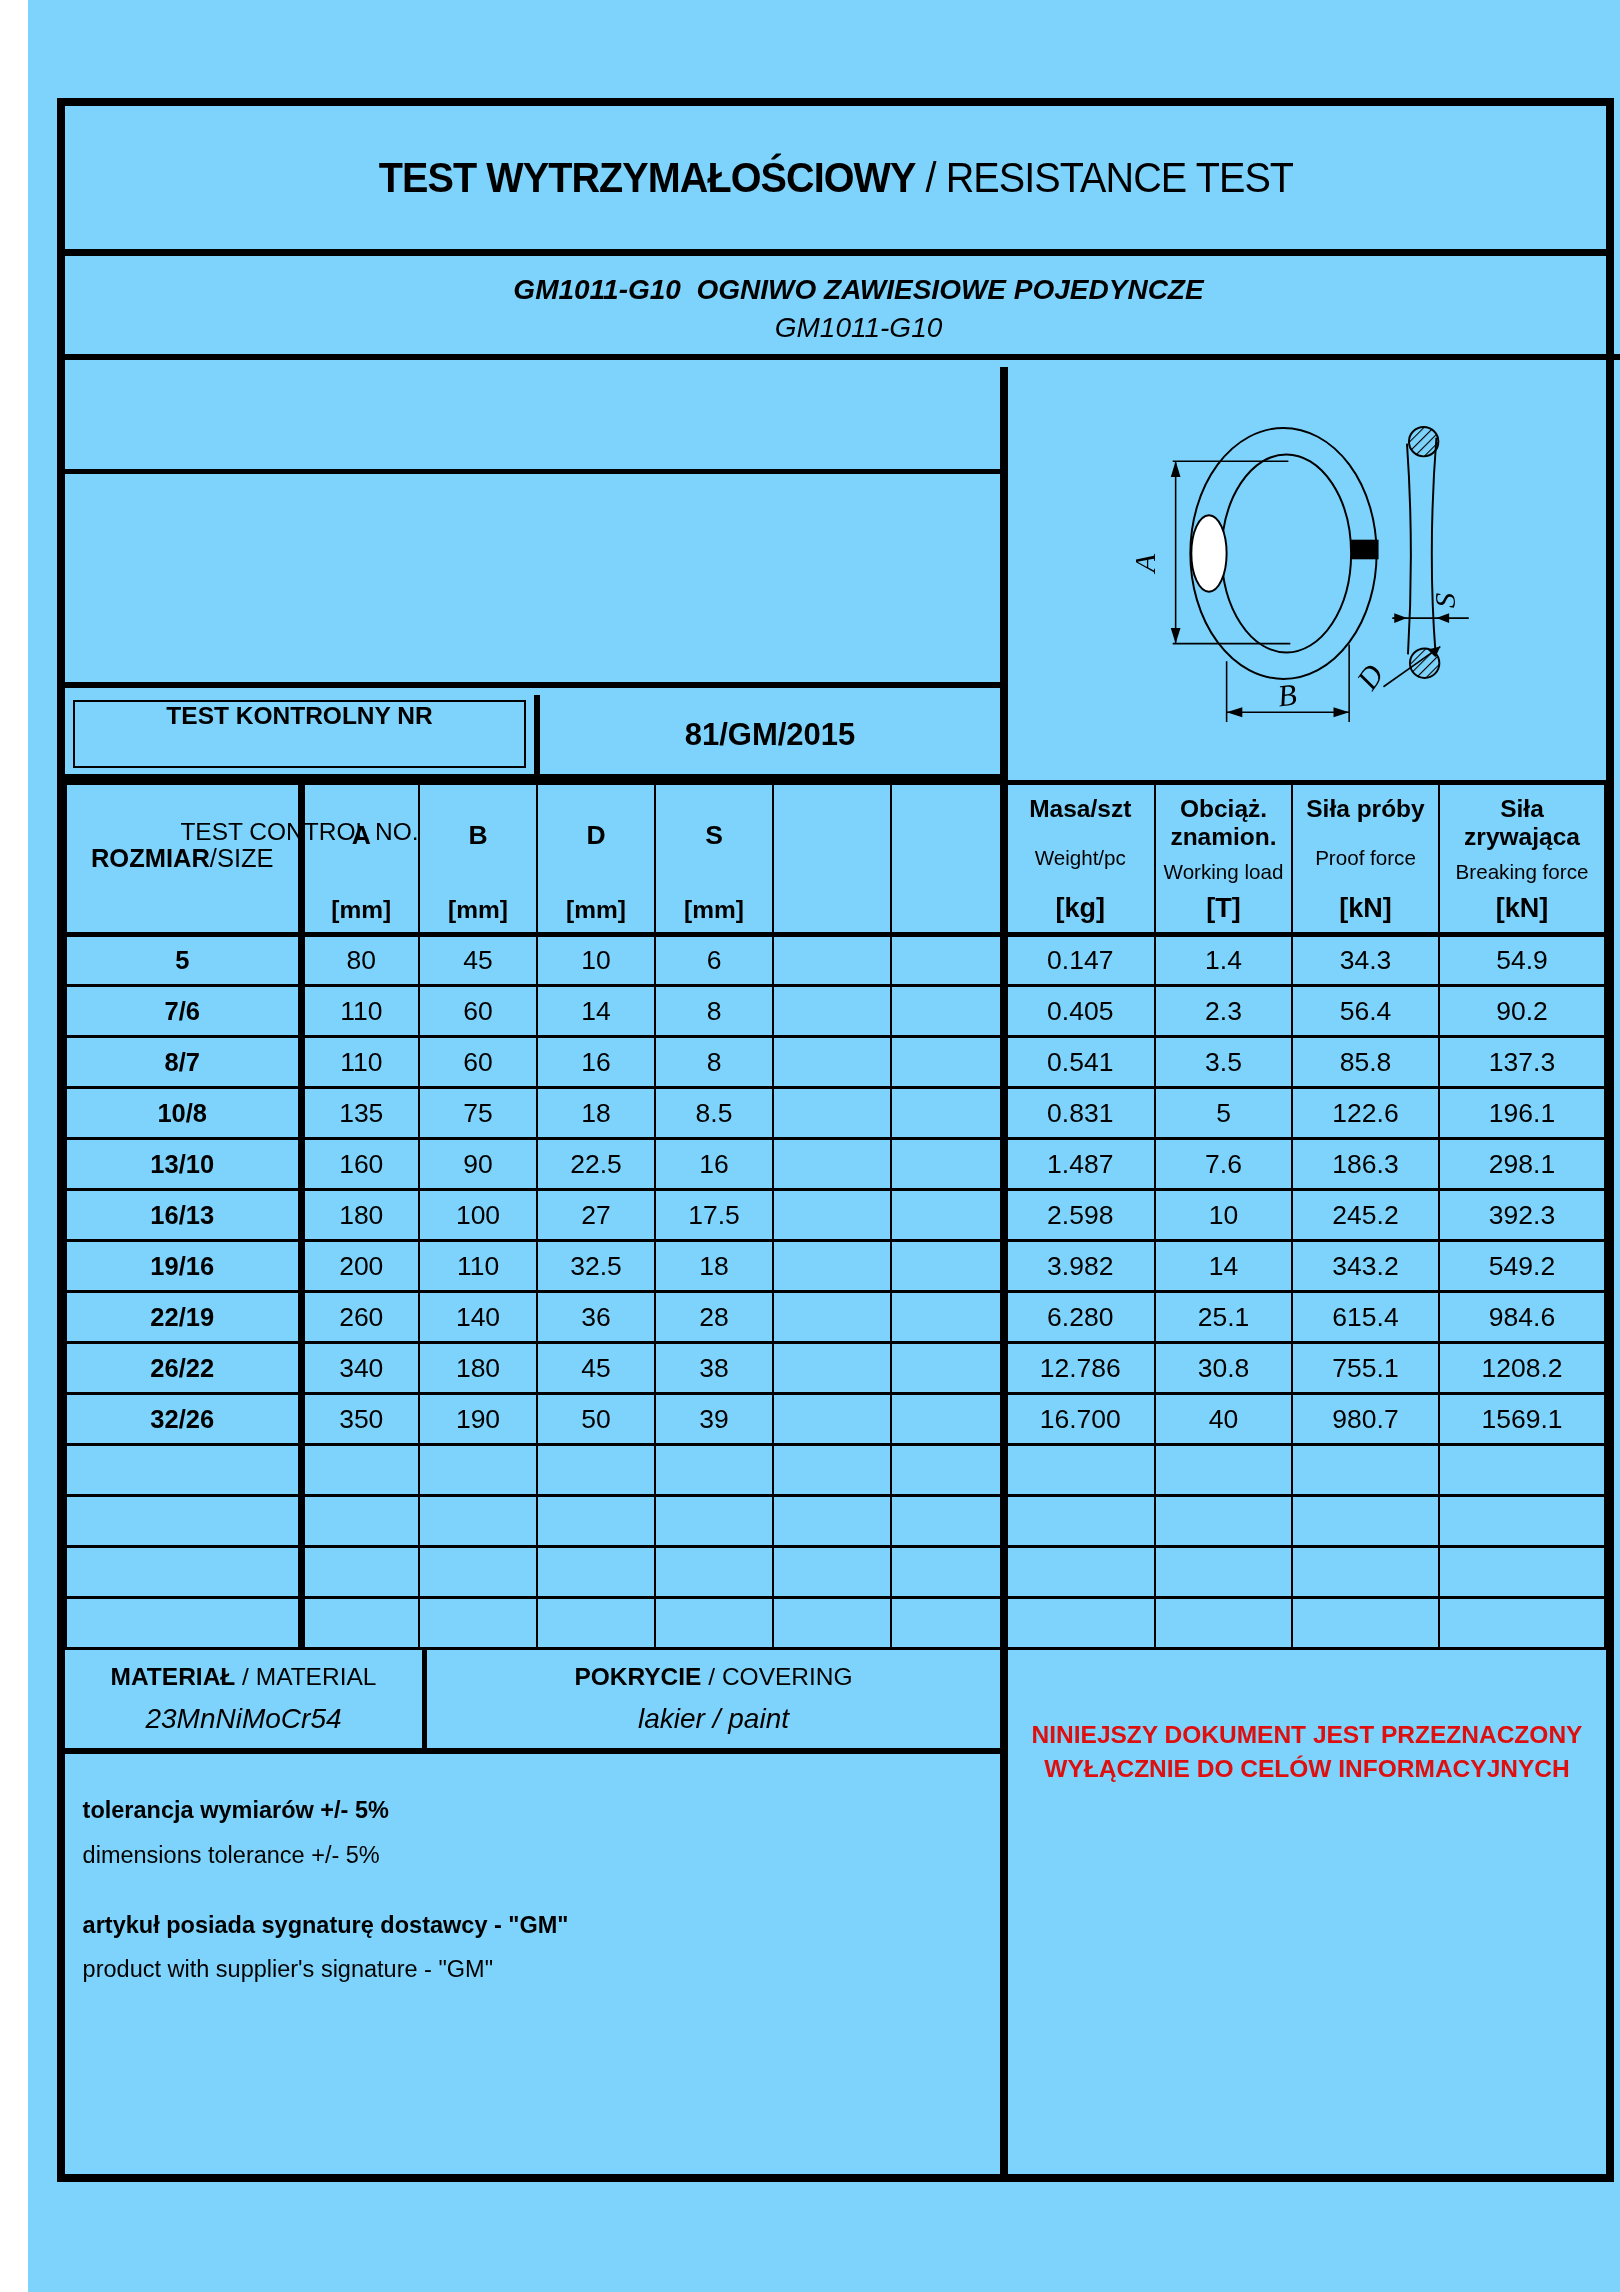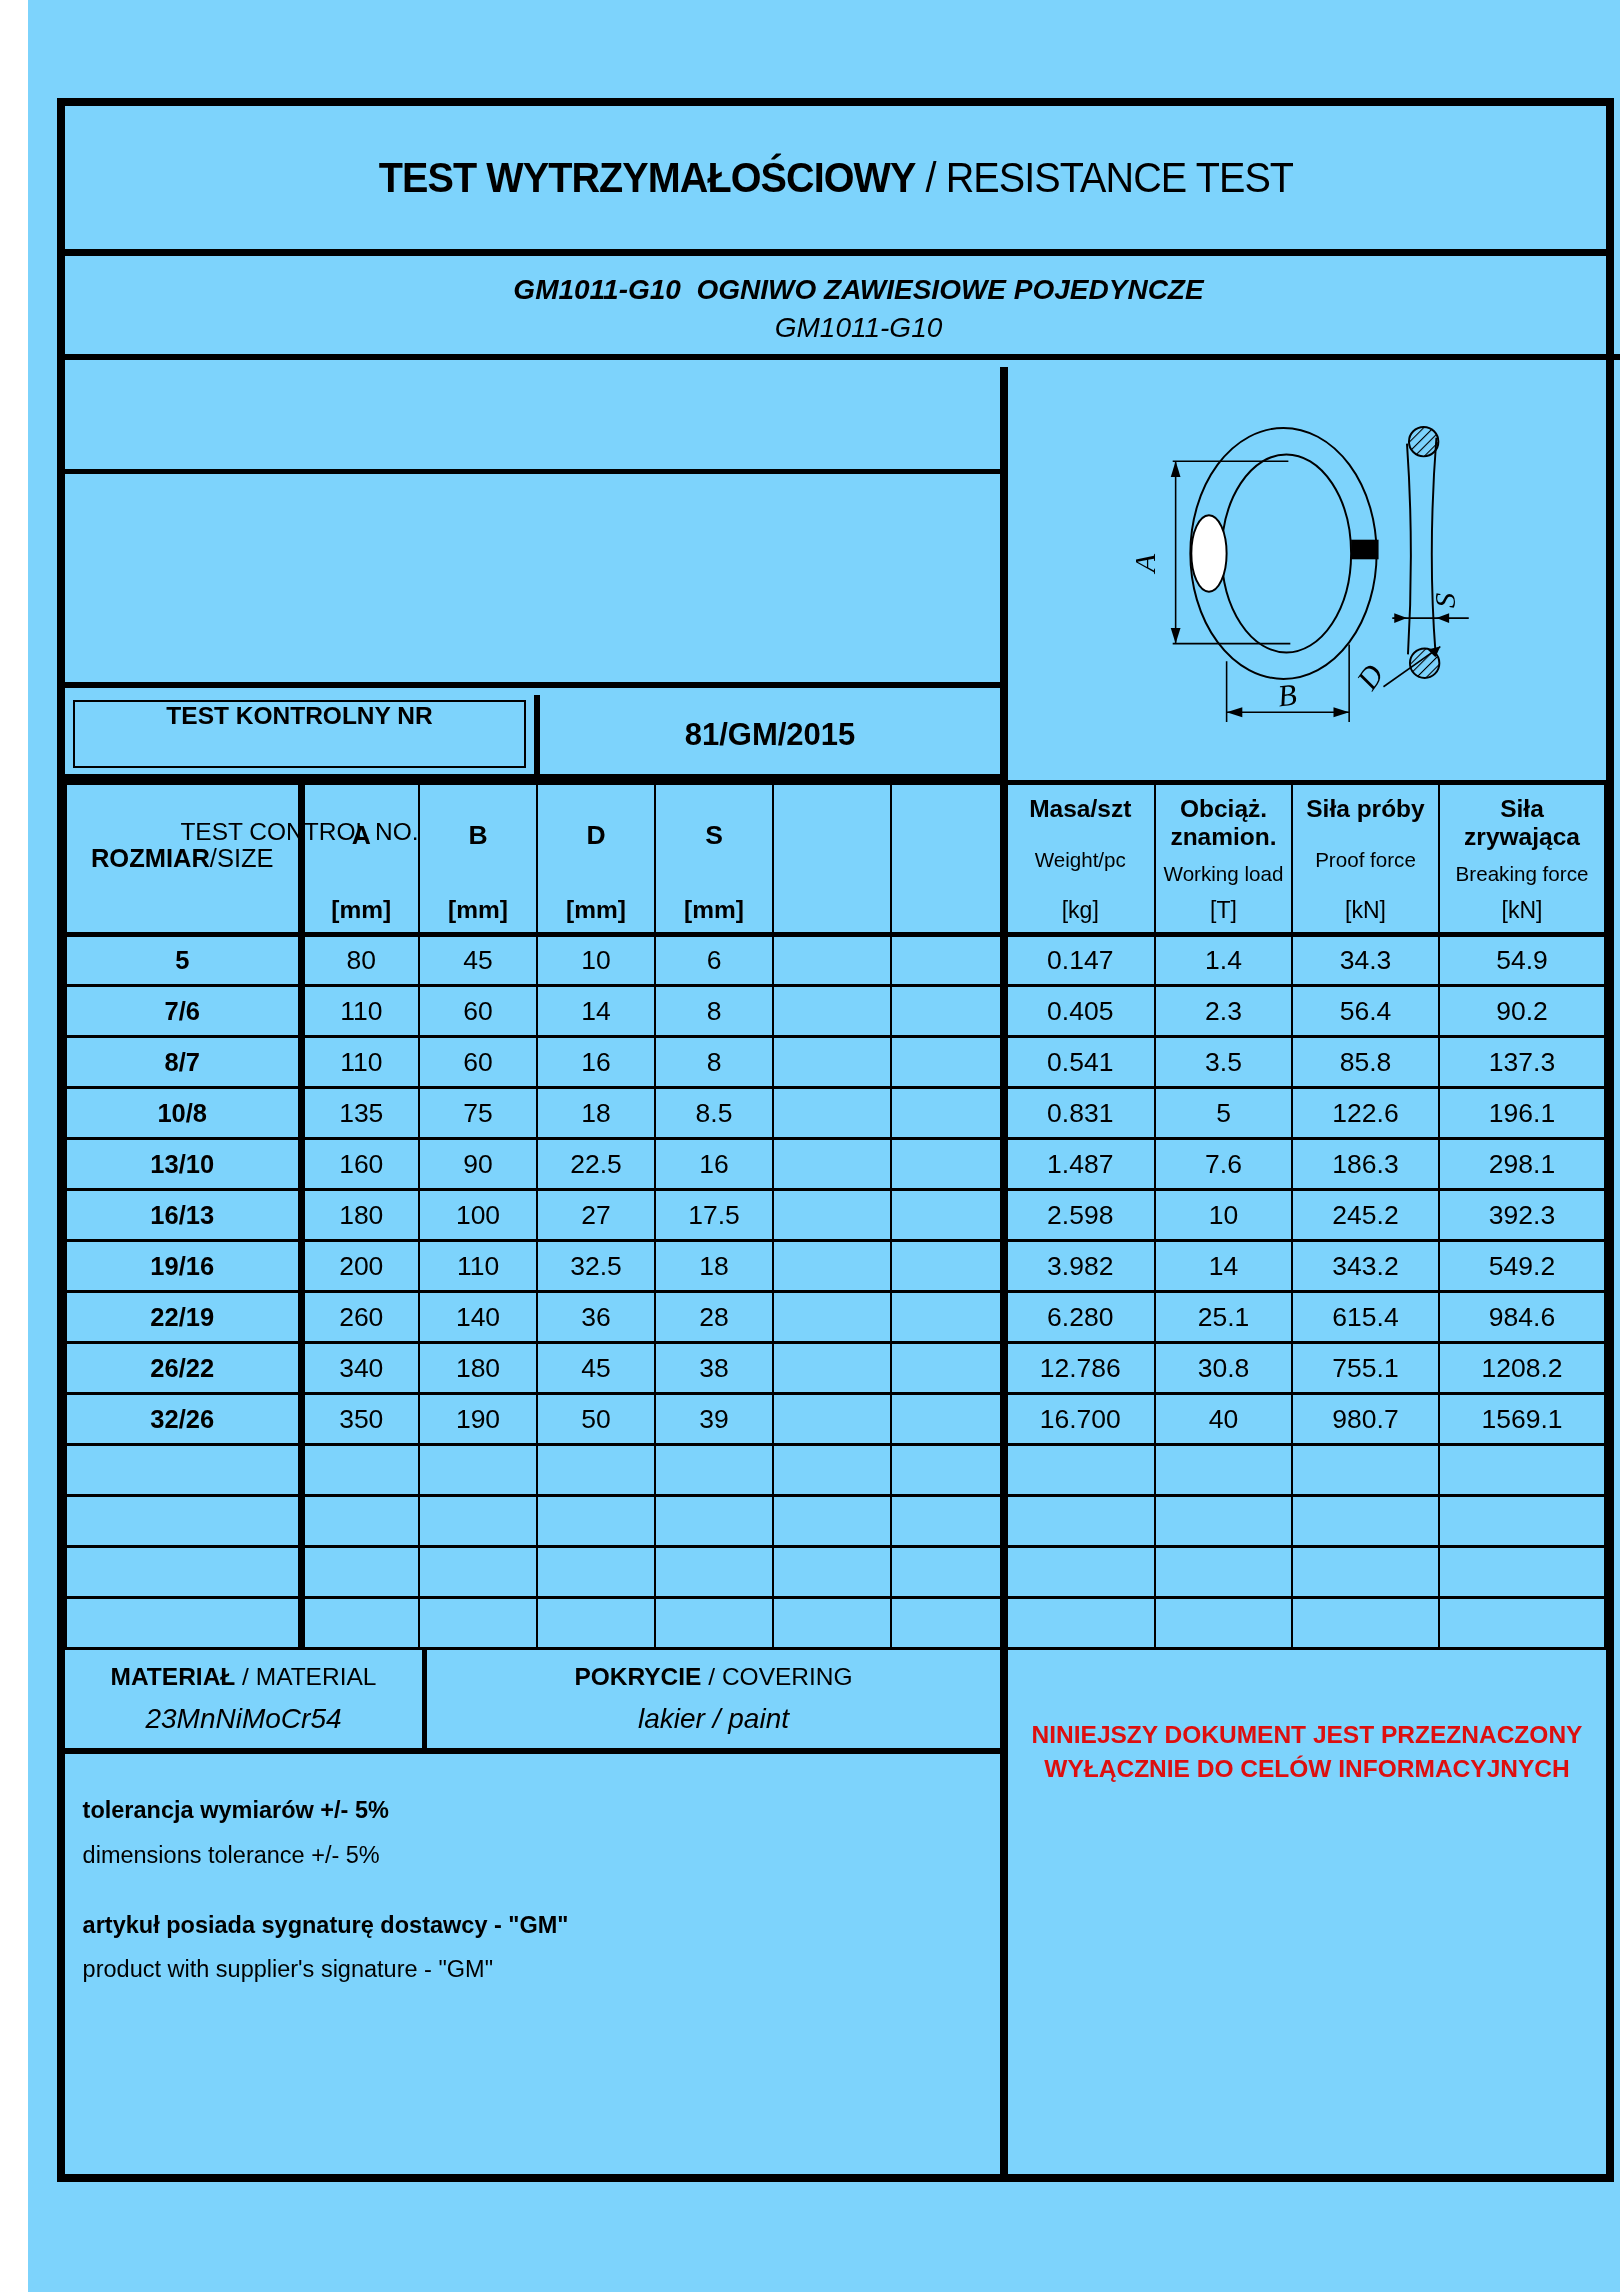--- a/index.html
+++ b/index.html
@@ -48,21 +48,21 @@
   .col-size{border-right-width:7.8px !important;}
   .thick-left{border-left-width:7.8px !important;}
   .th-size{font-size:25.5px;}
   .th-size .b{font-weight:bold;}
   .th-dim{display:flex;flex-direction:column;justify-content:space-between;height:100%;padding:35px 0 7.8px 0;}
   .dim-letter{font-size:26.5px;font-weight:bold;}
   .dim-unit{font-size:24.5px;font-weight:bold;}
   .th-wide{display:flex;flex-direction:column;justify-content:space-between;height:100%;padding:9.8px 2px 7.8px 2px;}
   .h-pl{font-size:24.5px;font-weight:bold;line-height:1.15;}
   .h-en{font-size:20.6px;}
-  .h-unit{font-size:23px;font-weight:normal;}
+  .h-unit{font-size:27px;font-weight:bold;}
   .size-table tbody td{height:51px;font-size:26.5px;}
   .size-table tbody td.col-size{font-weight:bold;font-size:25.5px;}
 
   
   .material-row{position:absolute;left:0;top:1544px;width:935px;height:104px;
                 border-bottom:6.9px solid #000;display:flex;}
   .material-cell{width:362px;border-right:5.9px solid #000;}
   .covering-cell{flex:1;}
   .mc-inner{height:100%;display:flex;flex-direction:column;justify-content:space-evenly;align-items:center;}
   .mc-label{font-size:24.5px;}

